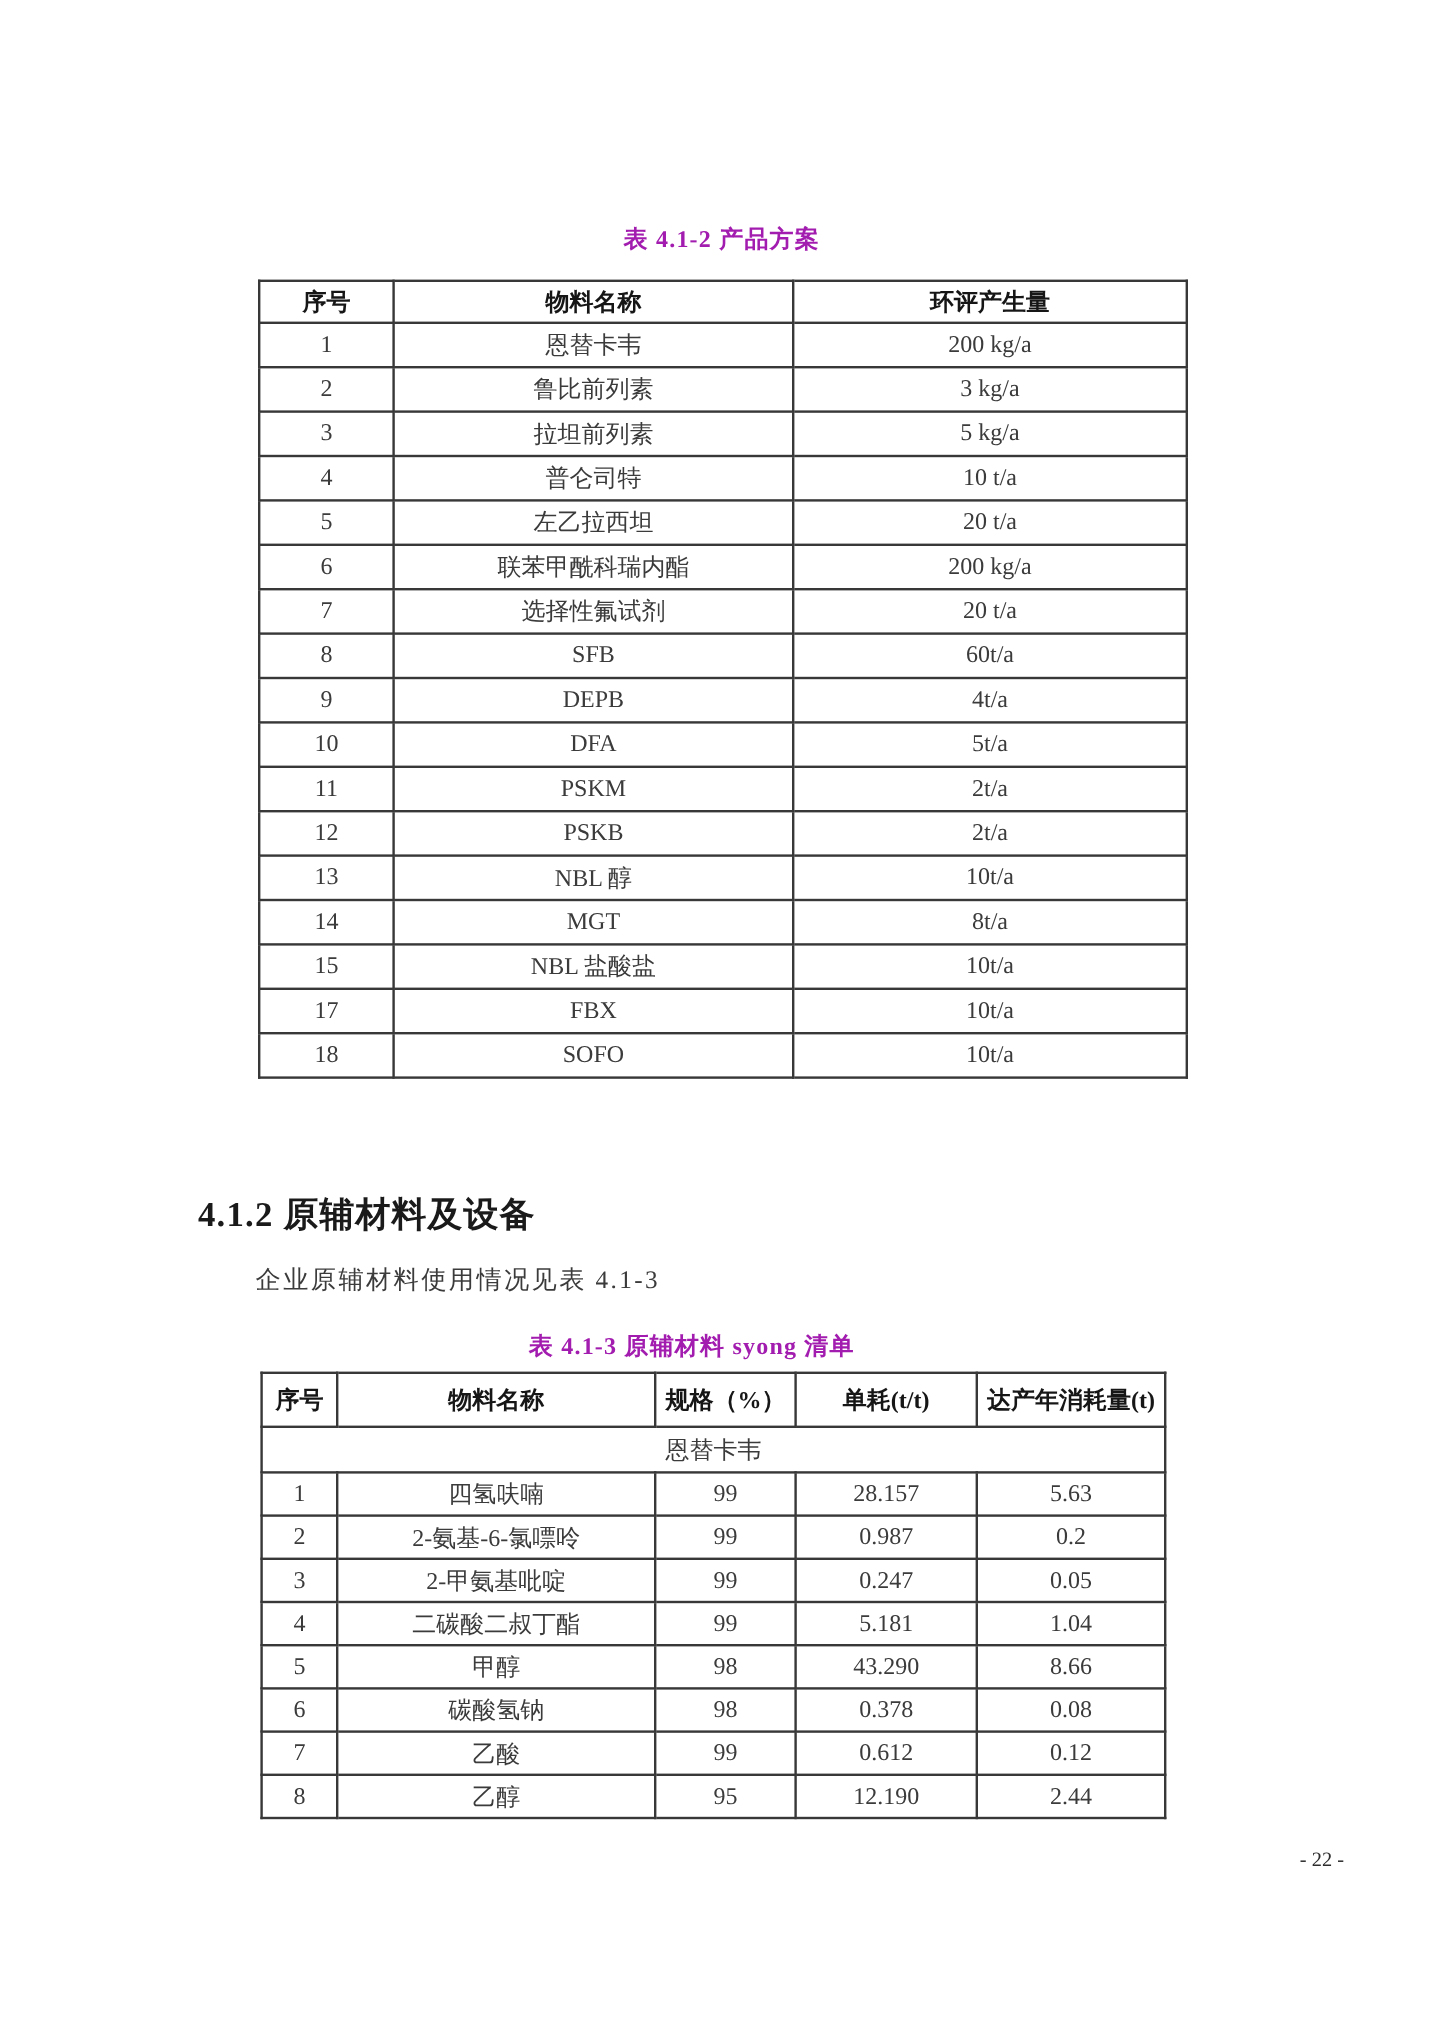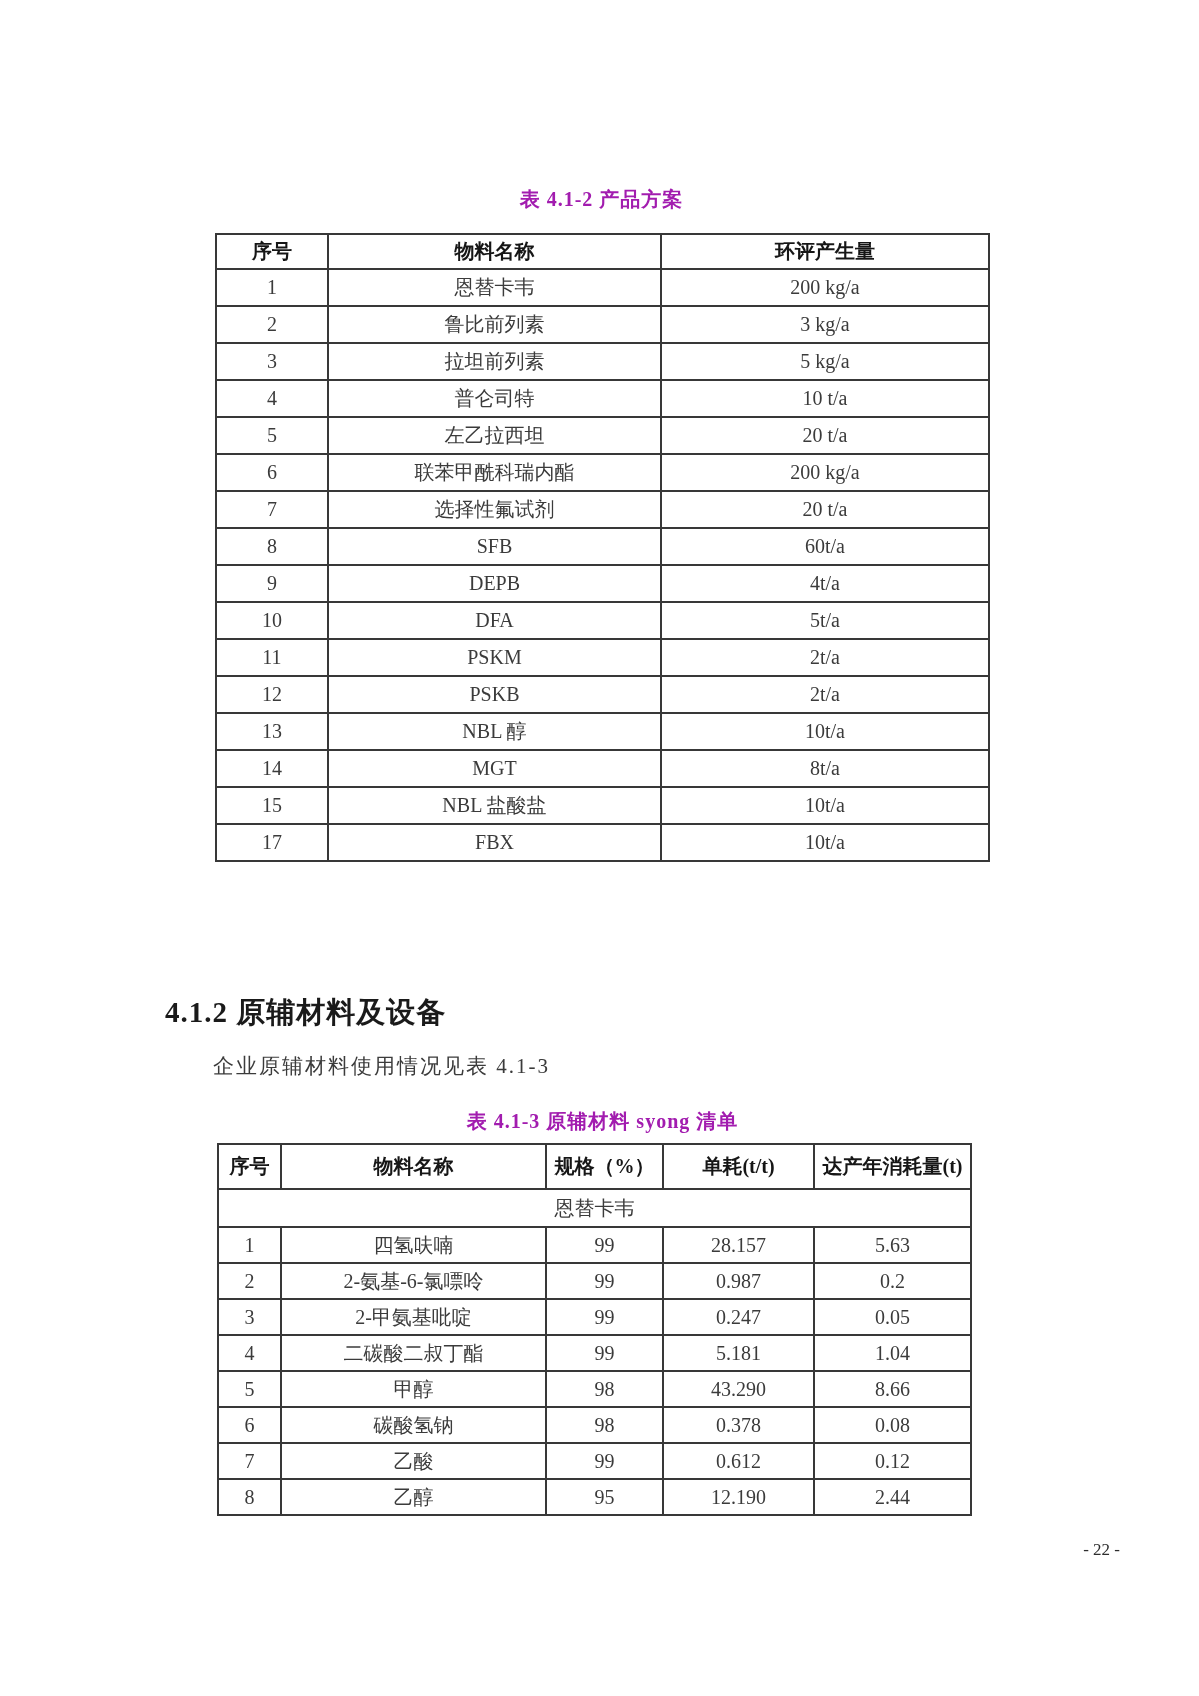--- a/index.html
+++ b/index.html
@@ -13,21 +13,21 @@
   }
   .abs{position:absolute;}
   .tbl-title{
     font-weight:bold;
     font-size:20px;
     color:#a21caf;
     text-align:center;
     letter-spacing:1px;
   }
   .t1{top:186px;left:215px;width:773px;}
-  .t2{top:1108px;left:226px;width:753px;}
+  .t2{top:1108px;left:200px;width:753px;}
   table.tbl{
     border-collapse:collapse;
     table-layout:fixed;
     position:absolute;
   }
   .tbl1{top:233px;left:215px;width:773px;}
   .tbl2{top:1143px;left:217px;width:753px;}
   .tbl th,.tbl td{
     border:2px solid #383838;
     text-align:center;
@@ -162,20 +162,25 @@
         <td>8t/a</td>
       </tr>
       <tr>
         <td>15</td>
         <td>NBL 盐酸盐</td>
         <td>10t/a</td>
       </tr>
       <tr>
         <td>17</td>
         <td>FBX</td>
+        <td>10t/a</td>
+      </tr>
+      <tr>
+        <td>18</td>
+        <td>SOFO</td>
         <td>10t/a</td>
       </tr>
     </tbody>
 </table>
 
 <div class="abs section-heading">4.1.2 原辅材料及设备</div>
 
 <div class="abs section-para">企业原辅材料使用情况见表 4.1-3</div>
 
 <div class="abs tbl-title t2">表 4.1-3 原辅材料 syong 清单</div>

